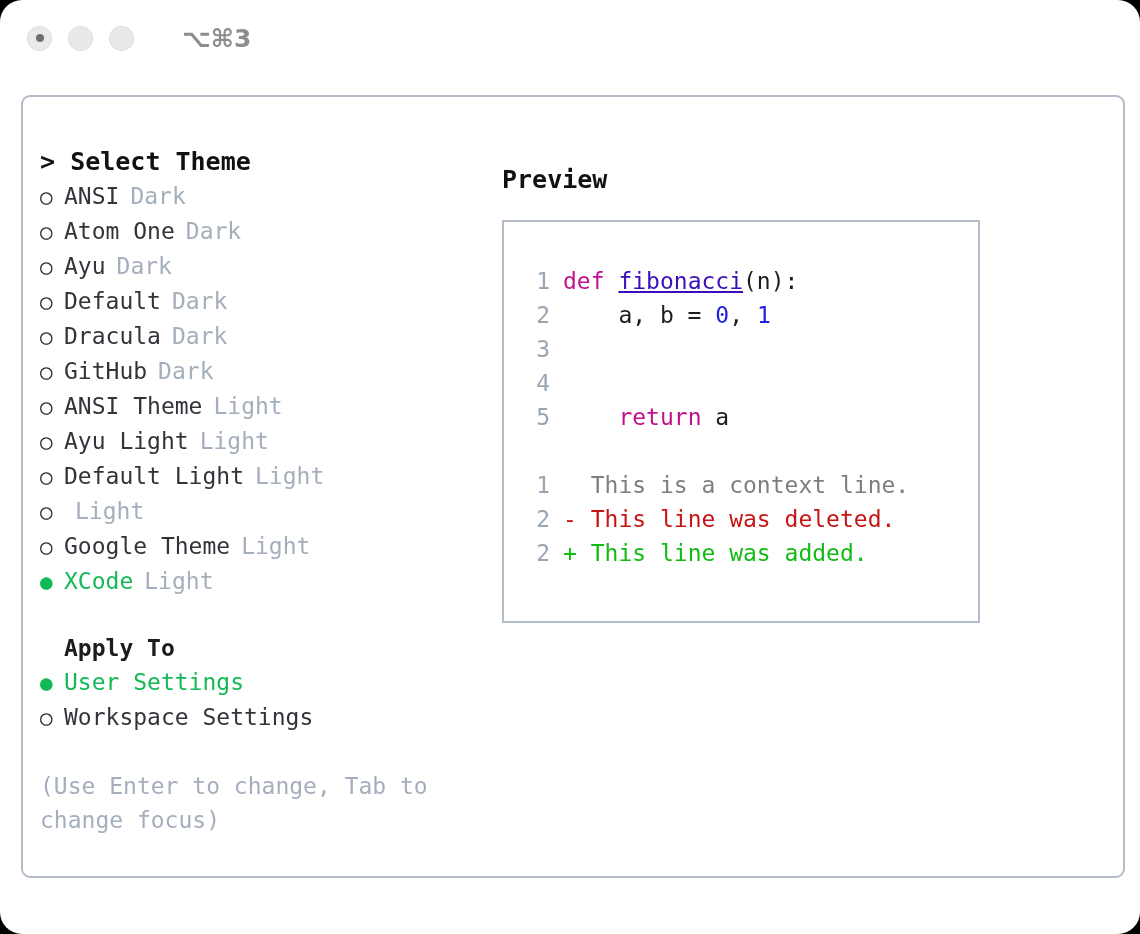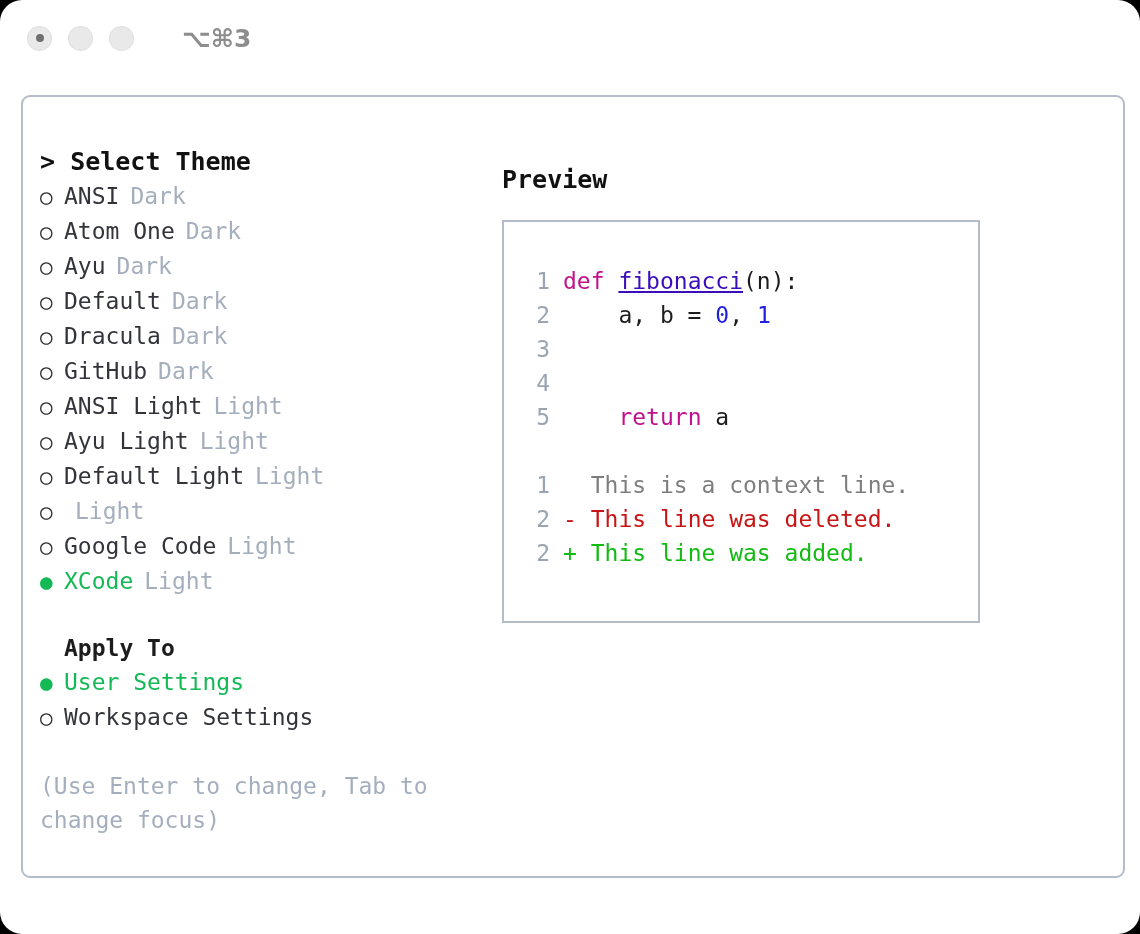--- a/index.html
+++ b/index.html
@@ -205,25 +205,25 @@
 
       <div class="heading"><span class="caret">&gt;</span> <span>Select Theme</span></div>
 
       <div id="theme-list">
           <div class="opt-row"><span class="marker">○</span><span class="opt-label">ANSI</span><span class="opt-tag">Dark</span></div>
           <div class="opt-row"><span class="marker">○</span><span class="opt-label">Atom One</span><span class="opt-tag">Dark</span></div>
           <div class="opt-row"><span class="marker">○</span><span class="opt-label">Ayu</span><span class="opt-tag">Dark</span></div>
           <div class="opt-row"><span class="marker">○</span><span class="opt-label">Default</span><span class="opt-tag">Dark</span></div>
           <div class="opt-row"><span class="marker">○</span><span class="opt-label">Dracula</span><span class="opt-tag">Dark</span></div>
           <div class="opt-row"><span class="marker">○</span><span class="opt-label">GitHub</span><span class="opt-tag">Dark</span></div>
-          <div class="opt-row"><span class="marker">○</span><span class="opt-label">ANSI Light</span><span class="opt-tag">Light</span></div>
+          <div class="opt-row"><span class="marker">○</span><span class="opt-label">ANSI Theme</span><span class="opt-tag">Light</span></div>
           <div class="opt-row"><span class="marker">○</span><span class="opt-label">Ayu Light</span><span class="opt-tag">Light</span></div>
           <div class="opt-row"><span class="marker">○</span><span class="opt-label">Default Light</span><span class="opt-tag">Light</span></div>
           <div class="opt-row"><span class="marker">○</span><span class="opt-tag">Light</span></div>
-          <div class="opt-row"><span class="marker">○</span><span class="opt-label">Google Code</span><span class="opt-tag">Light</span></div>
+          <div class="opt-row"><span class="marker">○</span><span class="opt-label">Google Theme</span><span class="opt-tag">Light</span></div>
           <div class="opt-row selected"><span class="marker sel">●</span><span class="opt-label">XCode</span><span class="opt-tag">Light</span></div>
         </div>
 
       <div class="spacer-lg"></div>
 
       <div class="section-title">Apply To</div>
 
       <div id="apply-list">
           <div class="opt-row selected"><span class="marker sel">●</span><span class="opt-label">User Settings</span></div>
           <div class="opt-row"><span class="marker">○</span><span class="opt-label">Workspace Settings</span></div>

